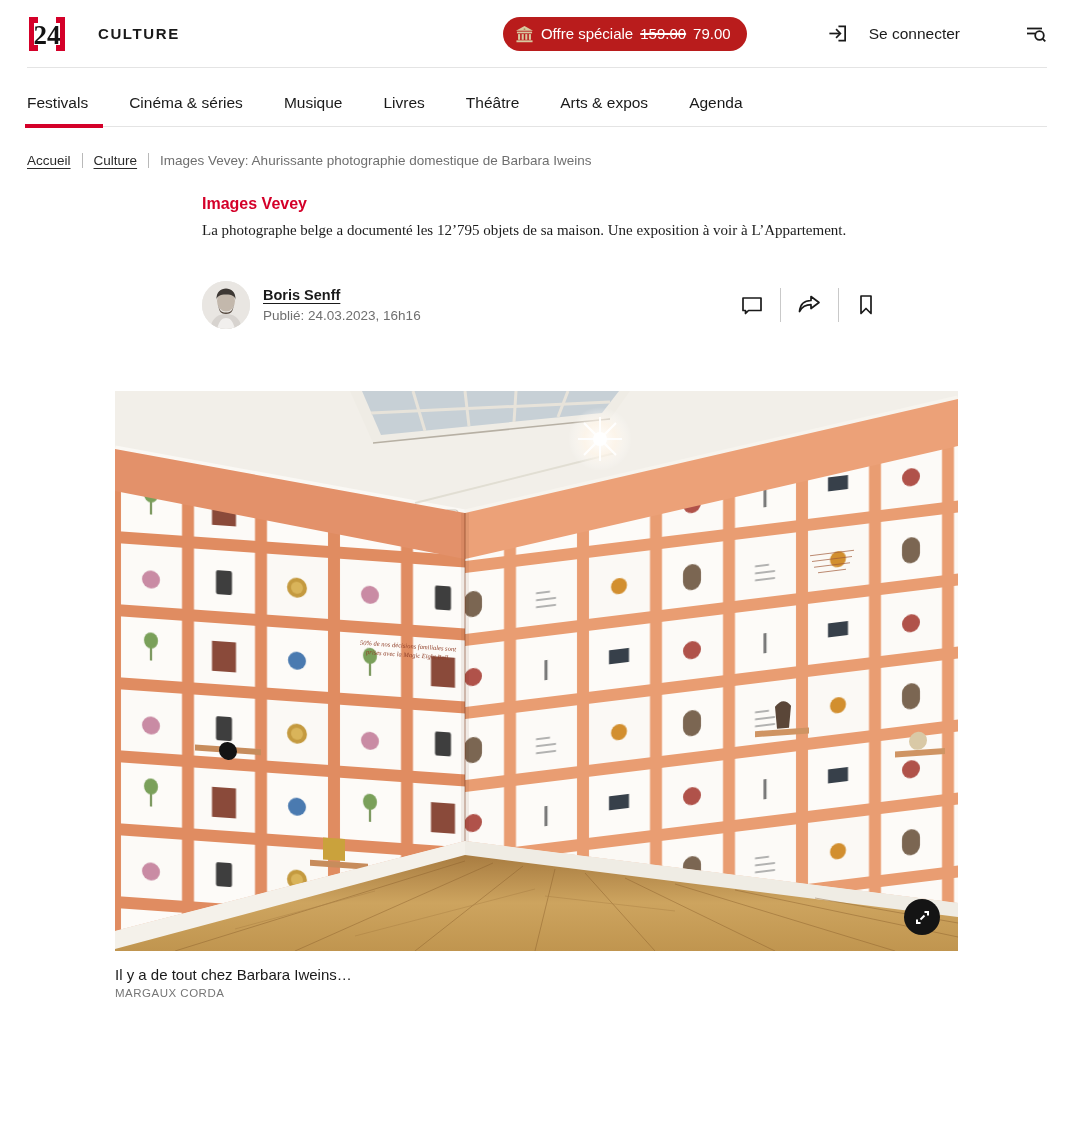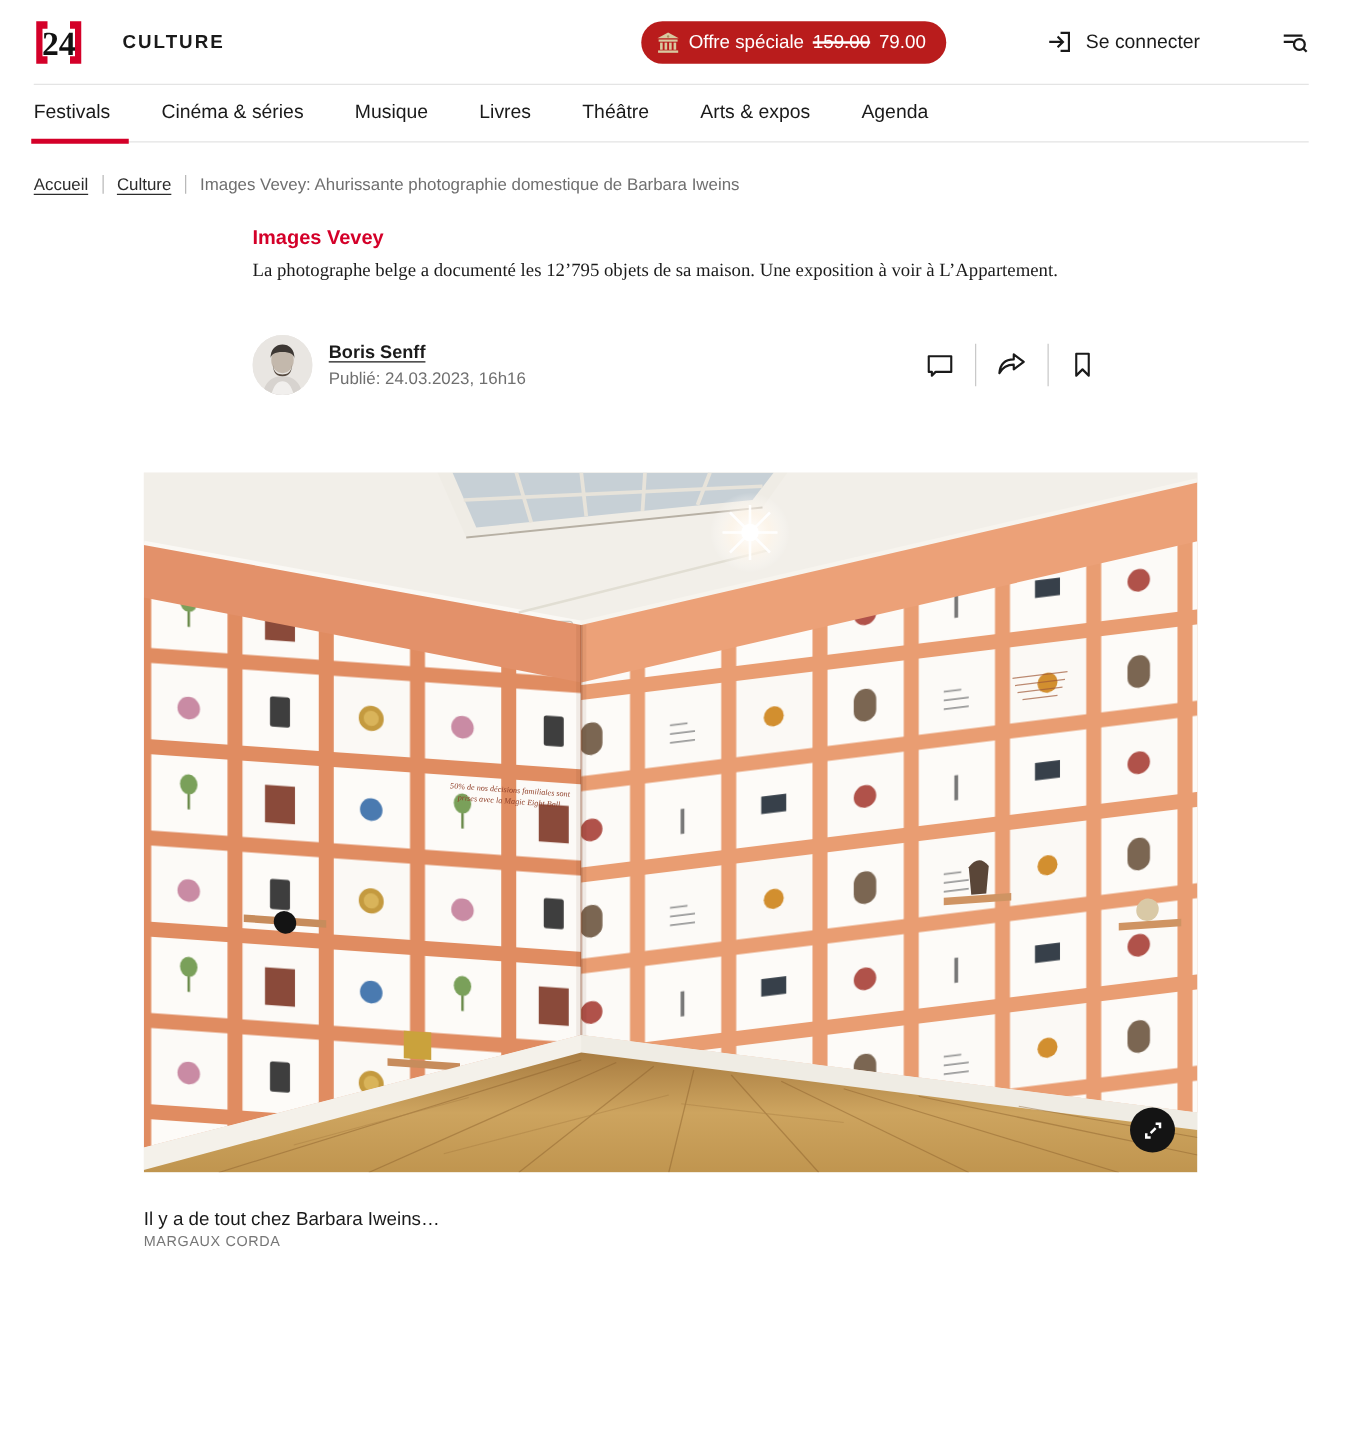--- a/index.html
+++ b/index.html
@@ -6,26 +6,26 @@
   html,body { background:#fff; }
   body { width:1077px; font-family:"Liberation Sans", sans-serif; color:#1a1a1a; }
 
   
   .topbar { height:67px; display:flex; align-items:center; padding:0 30px 0 26px; }
   .brand-logo { width:42px; height:40px; display:block; cursor:pointer; }
   .section-title { margin-left:30px; font-size:15px; font-weight:bold; letter-spacing:1.6px; cursor:pointer; }
   .offer-pill { margin-left:auto; height:34px; border-radius:17px; background:#b91c1c; color:#fff;
     display:flex; align-items:center; padding:0 16px 0 12px; font-size:15px; border:none; cursor:pointer; gap:7px; }
   .offer-old { text-decoration:line-through; text-decoration-thickness:1.5px; }
-  .login-btn { margin-left:80px; display:flex; align-items:center; gap:11px; font-size:15.5px; background:none; border:none; cursor:pointer; color:#1a1a1a; }
+  .login-btn { margin-left:80px; display:flex; align-items:center; gap:21px; font-size:15.5px; background:none; border:none; cursor:pointer; color:#1a1a1a; }
   .search-btn { margin-left:64px; background:none; border:none; cursor:pointer; display:flex; }
 
   
   .subnav { margin:0 30px 0 27px; border-top:1px solid #e4e4e4; border-bottom:1px solid #e4e4e4;
-    display:flex; gap:41px; padding:13px 0 14px; font-size:15.5px; }
+    display:flex; gap:41px; padding:26px 0 14px; font-size:15.5px; }
   .nav-item { position:relative; cursor:pointer; white-space:nowrap; }
   .nav-item.active::after { content:""; position:absolute; left:-2px; width:calc(100% + 17px); height:4px;
     background:#d40029; bottom:-16px; }
 
   
   .breadcrumb { margin:26px 30px 0 27px; display:flex; align-items:center; gap:11px; font-size:13.5px; }
   .crumb-link { color:#2b2b2b; text-decoration:underline; text-underline-offset:3px; cursor:pointer; }
   .crumb-sep { width:1px; height:15px; background:#b9b9b9; }
   .crumb-current { color:#6f6f6f; }
 
@@ -45,21 +45,21 @@
   .icon-btn { background:none; border:none; cursor:pointer; display:flex; padding:0; }
   .action-sep { width:1px; height:34px; background:#c9c9c9; margin:0 15px; }
 
   
   figure.hero-figure { margin:62px 0 0 115px; width:843px; }
   .hero { position:relative; width:843px; height:560px; overflow:hidden; cursor:pointer; background:#f2efe9; }
   .wall-note { position:absolute; left:243px; top:250px; width:100px; font-family:"Liberation Serif", serif;
     font-style:italic; font-size:6.5px; line-height:1.4; color:#8f3f28; text-align:center; transform:skewY(4deg); pointer-events:none; }
   .expand-btn { position:absolute; right:18px; bottom:16px; width:36px; height:36px; border-radius:50%;
     background:#141414; border:none; cursor:pointer; display:flex; align-items:center; justify-content:center; }
-  figcaption .caption { padding-top:15px; font-size:15px; color:#1a1a1a;margin-top:14px; }
+  figcaption .caption { padding-top:15px; font-size:15px; color:#1a1a1a; }
   figcaption .credit { margin-top:4px; font-size:11.5px; color:#767676; letter-spacing:0.5px; }
 </style>
 </head>
 <body>
 
 <header class="topbar">
   <a>
     <svg class="brand-logo" viewBox="0 0 42 40">
       <rect x="0" y="0" width="42" height="40" fill="#ffffff"></rect>
       <path d="M3 3 h9 v6 h-4 v22 h4 v6 h-9 z" fill="#d40029"></path>

